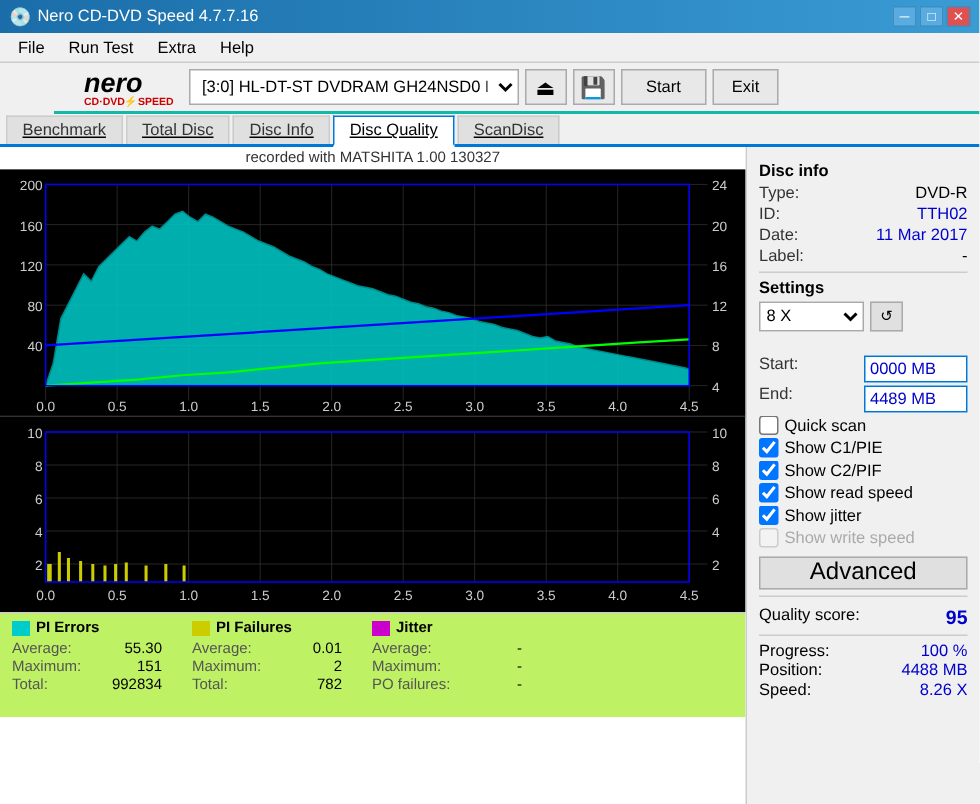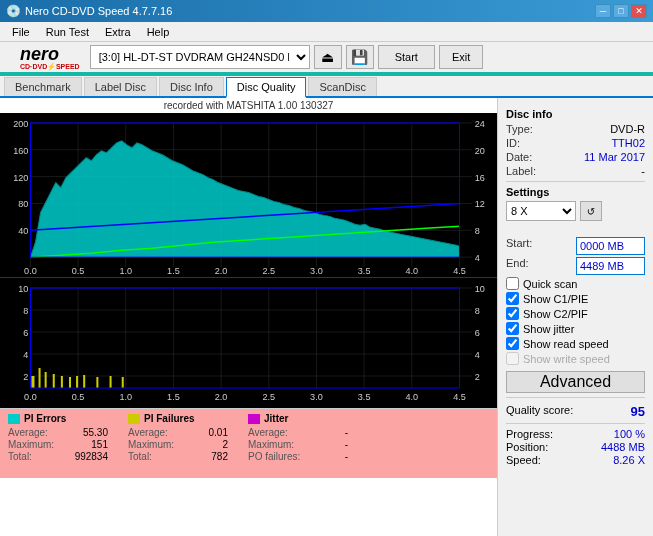--- a/index.html
+++ b/index.html
@@ -10,51 +10,51 @@
     .title-bar-left { display: flex; align-items: center; gap: 4px; font-size: 11px; }
     .title-bar-controls { display: flex; gap: 2px; }
     .title-btn { width: 16px; height: 14px; background: #5aabdf; border: 1px solid #3a8fc0; color: white; font-size: 9px; cursor: pointer; display: flex; align-items: center; justify-content: center; }
     .title-btn.close { background: #e05050; }
 
     
     .menu-bar { background: #f0f0f0; height: 20px; display: flex; align-items: center; padding: 0 4px; border-bottom: 1px solid #ccc; }
     .menu-item { padding: 2px 8px; font-size: 11px; cursor: pointer; color: #000; }
 
     
-    .toolbar { background: #f0f0f0; height: 34px; display: flex; align-items: center; padding: 2px 20px; gap: 4px; border-bottom: 4px solid #14b8a6; }
+    .toolbar { background: #f0f0f0; height: 34px; display: flex; align-items: center; padding: 2px 20px; gap: 4px; border-bottom: 2px solid #14b8a6; margin-left: 36px; }
     .nero-logo { display: flex; align-items: center; margin-right: 6px; }
     .nero-logo-text { font-size: 18px; font-weight: bold; color: #000; font-style: italic; }
     .nero-logo-sub { font-size: 7px; color: #cc0000; font-weight: bold; margin-top: -2px; }
     .drive-select { height: 24px; border: 1px solid #aaa; background: white; font-size: 11px; width: 220px; padding: 0 4px; }
     .toolbar-icon-btn { width: 28px; height: 24px; background: #e8e8e8; border: 1px solid #aaa; cursor: pointer; display: flex; align-items: center; justify-content: center; font-size: 14px; }
     .toolbar-start-btn { height: 24px; padding: 0 16px; background: #e8e8e8; border: 1px solid #aaa; cursor: pointer; font-size: 11px; }
     .toolbar-exit-btn { height: 24px; padding: 0 12px; background: #e8e8e8; border: 1px solid #aaa; cursor: pointer; font-size: 11px; }
 
     
-    .tabs { background: #f0f0f0; height: 22px; display: flex; align-items: flex-end; padding: 0 4px; border-bottom: 2px solid #0078d7; }
+    .tabs { background: #f0f0f0; height: 22px; display: flex; align-items: flex-end; padding: 0 4px; border-bottom: 2px solid #0078d7; text-decoration: underline; }
     .tab { padding: 3px 10px; font-size: 11px; cursor: pointer; border: 1px solid #ccc; border-bottom: none; background: #e0e0e0; margin-right: 2px; color: #333; }
     .tab.active { background: #fff; border-color: #0078d7; border-bottom: 2px solid #fff; color: #000; margin-bottom: -2px; z-index: 1; }
 
     
     .main-content { display: flex; background: #fff; height: calc(536px - 22px - 20px - 34px - 22px); }
 
     
     .chart-area { flex: 1; padding: 0; overflow: hidden; border-right: 1px solid #ccc; }
     .chart-recorded-text { font-size: 10px; text-align: center; color: #333; padding: 2px 0; background: #fff; }
 
     
     .pie-chart-container { position: relative; height: 165px; background: #000; border-bottom: 1px solid #333; }
     .pie-chart-svg { width: 100%; height: 100%; }
 
     
     .pif-chart-container { position: relative; height: 130px; background: #0f766e; }
     .pif-chart-svg { width: 100%; height: 100%; }
 
     
-    .legend-area { background: #fca5a5; border-top: 1px solid #ccc; padding: 4px 8px; display: flex; gap: 20px; font-size: 10px; }
+    .legend-area { background: #bef264; border-top: 1px solid #ccc; padding: 4px 8px; display: flex; gap: 20px; font-size: 10px; }
     .legend-group { display: flex; flex-direction: column; gap: 1px; min-width: 100px; }
     .legend-header { display: flex; align-items: center; gap: 4px; font-size: 10px; font-weight: bold; margin-bottom: 2px; }
     .legend-color-box { width: 12px; height: 10px; display: inline-block; }
     .legend-row { display: flex; justify-content: space-between; gap: 8px; }
     .legend-label { color: #555; }
     .legend-value { font-weight: normal; color: #000; }
 
     
     .side-panel { width: 155px; padding: 6px 8px; background: #f0f0f0; overflow-y: auto; font-size: 11px; }
     .panel-section-title { font-weight: bold; color: #000; margin-bottom: 3px; margin-top: 4px; font-size: 11px; }
@@ -106,21 +106,21 @@
     <option>[3:0] HL-DT-ST DVDRAM GH24NSD0 LH00</option>
   </select>
   <button class="toolbar-icon-btn">⏏</button>
   <button class="toolbar-icon-btn">💾</button>
   <button class="toolbar-start-btn">Start</button>
   <button class="toolbar-exit-btn">Exit</button>
 </div>
 
 <div class="tabs">
   <div class="tab">Benchmark</div>
-  <div class="tab">Label Disc</div>
+  <div class="tab">Total Disc</div>
   <div class="tab">Disc Info</div>
   <div class="tab active">Disc Quality</div>
   <div class="tab">ScanDisc</div>
 </div>
 
 <div class="main-content">
 
   <div class="chart-area">
     <div class="chart-recorded-text">recorded with MATSHITA 1.00 130327</div>
 
@@ -363,26 +363,26 @@
     </div>
     <div class="checkbox-row">
       <input type="checkbox" id="cb-c1pie" checked="" style="">
       <label for="cb-c1pie">Show C1/PIE</label>
     </div>
     <div class="checkbox-row">
       <input type="checkbox" id="cb-c2pif" checked="" style="">
       <label for="cb-c2pif">Show C2/PIF</label>
     </div>
     <div class="checkbox-row">
+      <input type="checkbox" id="cb-readspeed" checked="" style="">
+      <label for="cb-readspeed">Show read speed</label>
+    </div>
+    <div class="checkbox-row">
       <input type="checkbox" id="cb-jitter" checked="" style="">
       <label for="cb-jitter">Show jitter</label>
-    </div>
-    <div class="checkbox-row">
-      <input type="checkbox" id="cb-readspeed" checked="" style="">
-      <label for="cb-readspeed">Show read speed</label>
     </div>
     <div class="checkbox-row">
       <input type="checkbox" id="cb-writespeed" disabled="" style="">
       <label for="cb-writespeed" style="color:#aaa;">Show write speed</label>
     </div>
 
     <button class="advanced-btn">Advanced</button>
 
     <div class="divider"></div>
 

